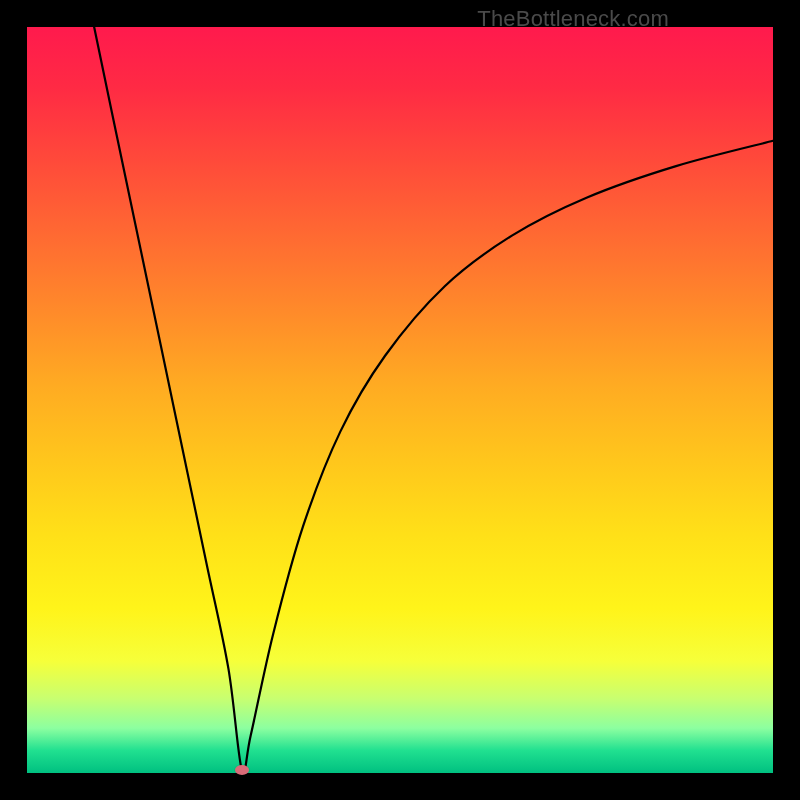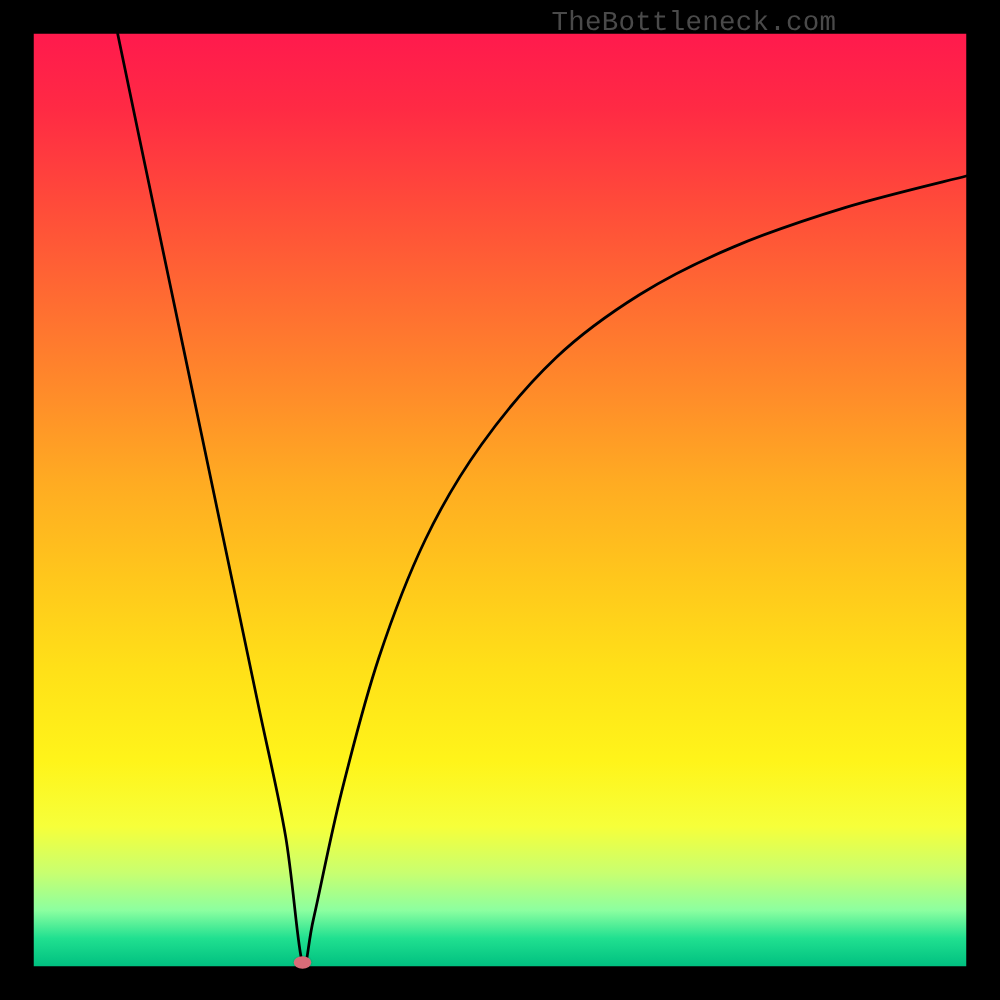--- a/index.html
+++ b/index.html
@@ -7,21 +7,20 @@
   body {
     font-family: Arial, Helvetica, sans-serif;
     background: #000;
     position: relative;
   }
   .frame {
     position: absolute;
     left: 0; top: 0;
     width: 679px; height: 800px;
     background: #000;
-    font-family: Liberation Mono, monospace;
   }
   .plot-area {
     position: absolute;
     left: 27px;
     top: 27px;
     width: 746px;
     height: 746px;
     background: linear-gradient(to bottom,
       #ff1a4d 0%,
       #ff2a44 8%,

